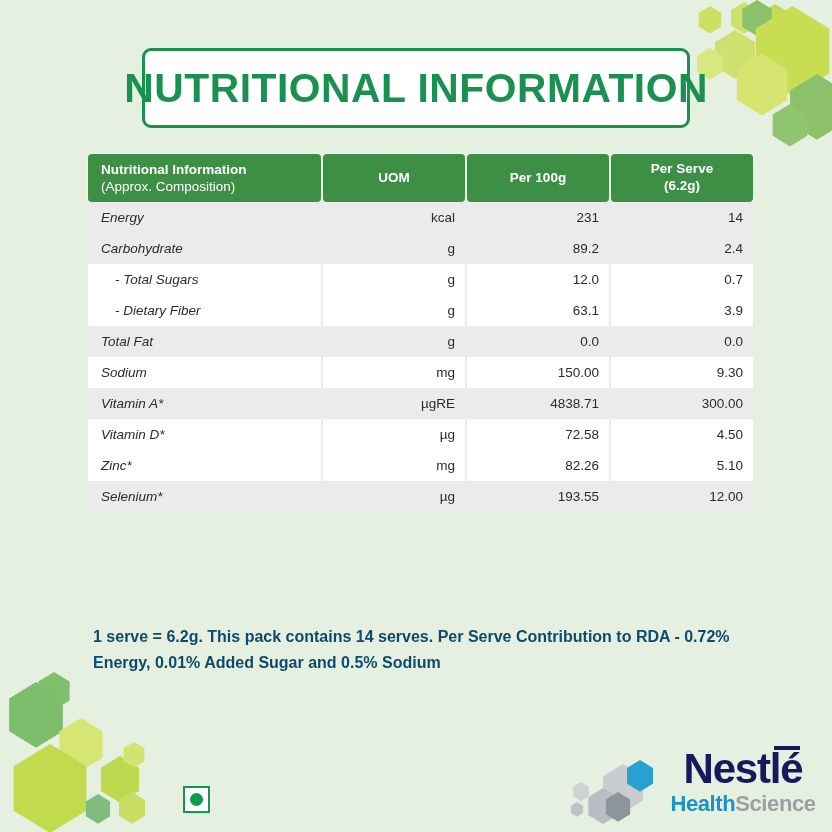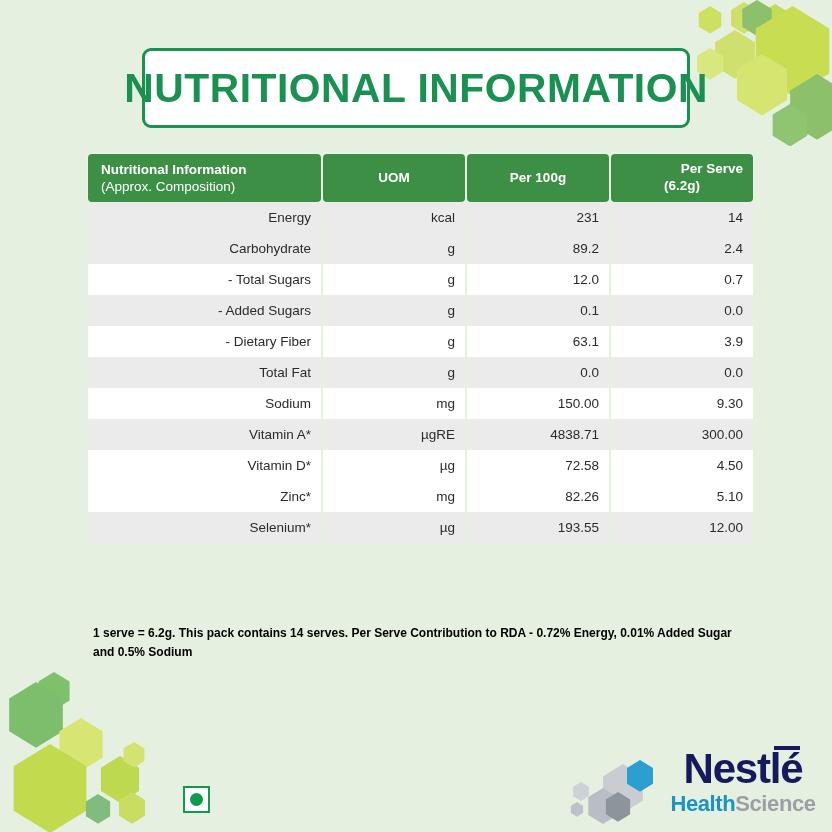--- a/index.html
+++ b/index.html
@@ -43,37 +43,37 @@
   thead th{
     background:#3d8f45;color:#ffffff;font-size:13.5px;font-weight:bold;
     height:48px;vertical-align:middle;border-radius:4px;
     box-shadow:0 0 0 1.5px #eaf3e4;
     padding:0 10px;box-sizing:border-box;
   }
   thead th.h-label{text-align:left;font-weight:normal;line-height:1.28;padding-left:13px;}
   thead th.h-label .l1{font-weight:bold;display:block;font-size:13.5px;}
   thead th.h-label .l2{font-weight:normal;display:block;font-size:13.5px;}
   thead th.h-ctr{text-align:center;line-height:1.25;}
-  thead th.h-ctr .l1{display:block;text-align:right;}
+  thead th.h-ctr .l1{display:block;}
   thead th.h-ctr .l2{display:block;}
 
   tbody td{
     height:31px;font-size:13.5px;color:#2b2b2b;
     vertical-align:middle;padding:0 10px;box-sizing:border-box;
     background:#ffffff;
   }
   tbody tr.alt td{background:#ebebeb;}
-  tbody td.c-name{text-align:right;padding-left:13px;}
+  tbody td.c-name{text-align:left;padding-left:13px;font-style:italic;}
   tbody td.c-val{text-align:right;}
   tbody td.sub{padding-left:27px;}
 
   
   .footnote{
     position:absolute;left:93px;top:624px;width:660px;
-    font-size:12px;font-weight:bold;color:#000000;line-height:1.62;
+    font-size:16px;font-weight:bold;color:#0c4a6e;line-height:1.62;
     z-index:3;
   }
 
   
   .vegmark{
     position:absolute;left:183px;top:786px;width:27px;height:27px;
     border:2.5px solid #0e9c4a;background:#ffffff;
     display:flex;align-items:center;justify-content:center;
     box-sizing:border-box;z-index:3;
   }
@@ -163,26 +163,20 @@
             <td class="c-val">g</td>
             <td class="c-val">89.2</td>
             <td class="c-val">2.4</td>
           </tr>
           <tr>
             <td class="c-name sub">- Total Sugars</td>
             <td class="c-val">g</td>
             <td class="c-val">12.0</td>
             <td class="c-val">0.7</td>
           </tr>
-          <tr class="alt">
-            <td class="c-name sub">- Added Sugars</td>
-            <td class="c-val">g</td>
-            <td class="c-val">0.1</td>
-            <td class="c-val">0.0</td>
-          </tr>
           <tr>
             <td class="c-name sub">- Dietary Fiber</td>
             <td class="c-val">g</td>
             <td class="c-val">63.1</td>
             <td class="c-val">3.9</td>
           </tr>
           <tr class="alt">
             <td class="c-name">Total Fat</td>
             <td class="c-val">g</td>
             <td class="c-val">0.0</td>

